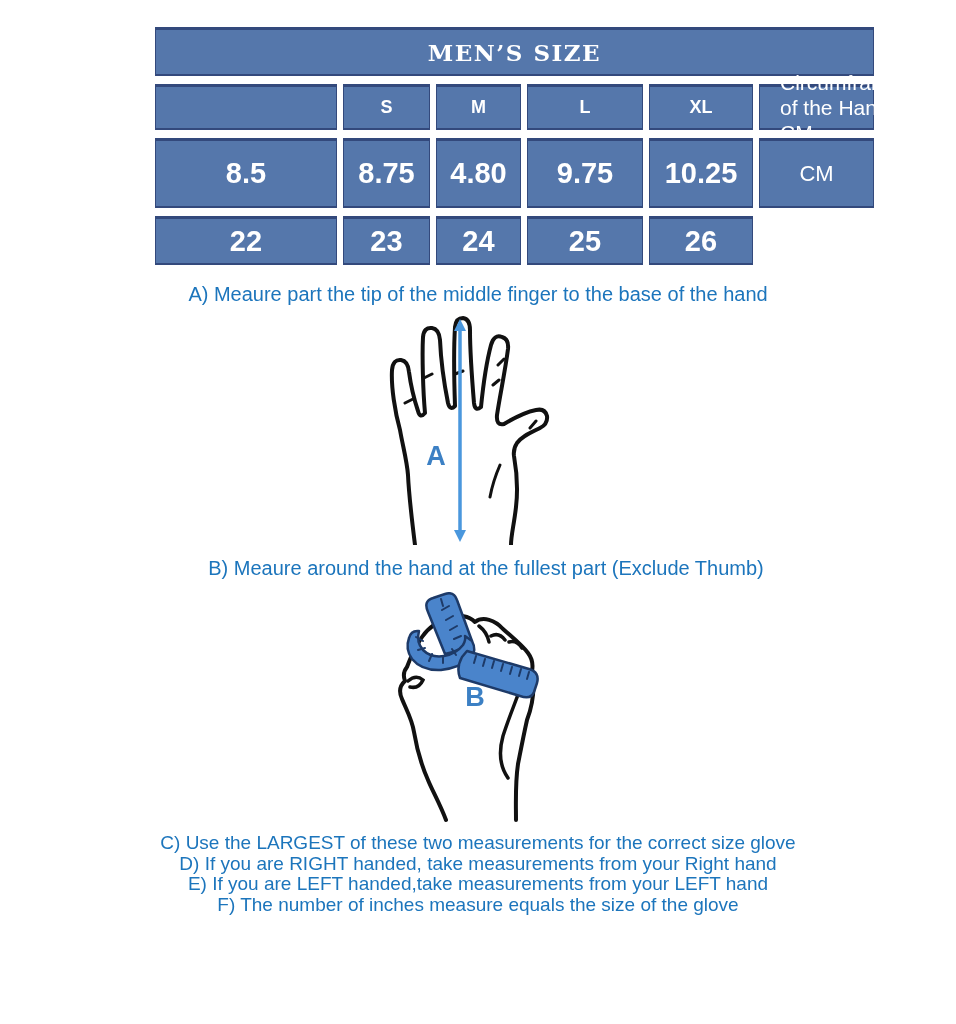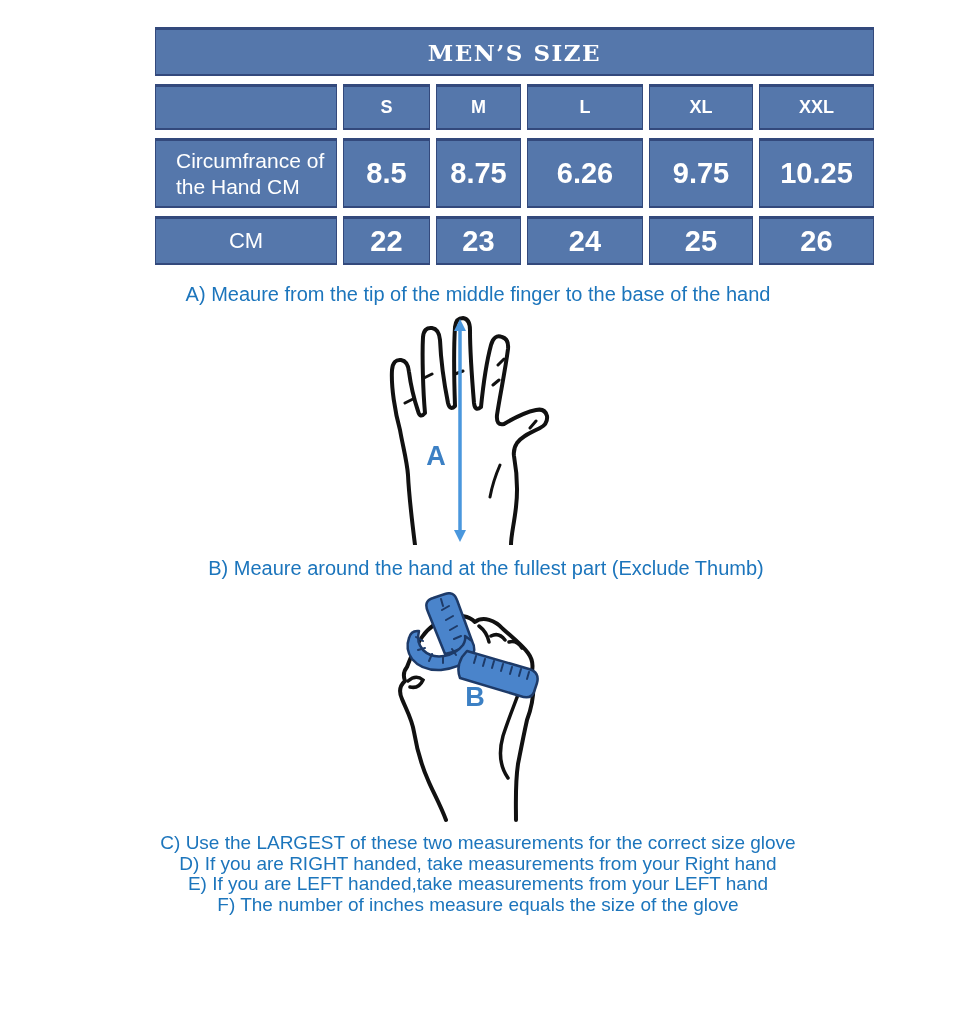--- a/index.html
+++ b/index.html
@@ -65,38 +65,37 @@
 <div class="page">
 
   <div class="size-table">
     <div class="cell t-title">MEN’S SIZE</div>
 
     <div class="cell"></div>
     <div class="cell size-h">S</div>
     <div class="cell size-h">M</div>
     <div class="cell size-h">L</div>
     <div class="cell size-h">XL</div>
-    <div class="cell size-h">XXL</div>
 
     <div class="cell row-label">Circumfrance of the Hand CM</div>
     <div class="cell val">8.5</div>
     <div class="cell val">8.75</div>
-    <div class="cell val">6.26</div>
+    <div class="cell val">4.80</div>
     <div class="cell val">9.75</div>
     <div class="cell val">10.25</div>
 
     <div class="cell cm-label">CM</div>
     <div class="cell val">22</div>
     <div class="cell val">23</div>
     <div class="cell val">24</div>
     <div class="cell val">25</div>
     <div class="cell val">26</div>
   </div>
 
-  <div class="instr" id="instrA">A) Meaure from the tip of the middle finger to the base of the hand</div>
+  <div class="instr" id="instrA">A) Meaure part the tip of the middle finger to the base of the hand</div>
 
   <svg class="svg-abs" id="handA" width="200" height="230" viewBox="0 0 200 230">
 
     <path fill="#ffffff" stroke="none" d="
       M45,230 C42,206 39,182 38,160 C37,146 33,132 30,115 C25,97 21,72 22,55
       Q23,44 31,45 Q38,46 39,57 C41,72 44,84 48,96 Q50,104 55,98
       C53,76 52,40 53,22 Q54,12 62,13 Q69,14 70,25 C71,48 74,68 78,88 Q80,96 85,91
       C84,62 84,28 85,12 Q86,3 93,3 Q100,4 100,15 C100,40 102,64 104,88 Q105,97 111,92
       C113,72 117,45 121,30 Q124,19 132,22 Q139,24 138,34 C135,57 130,80 127,100
       Q126,111 134,109 C144,103 156,97 166,95 Q175,93 177,101 Q178,109 170,113

